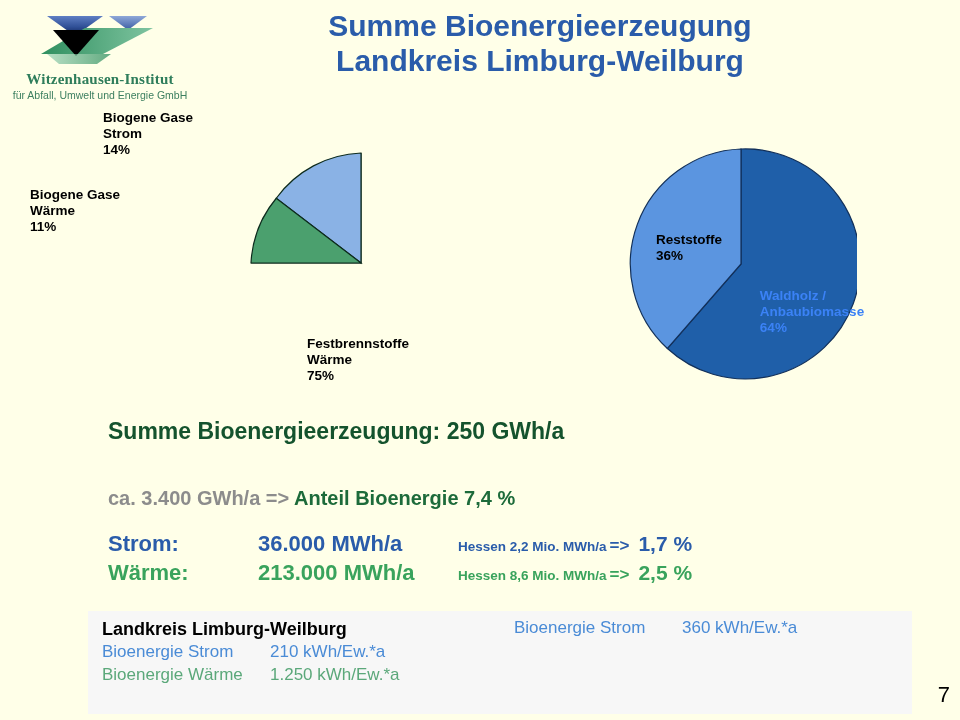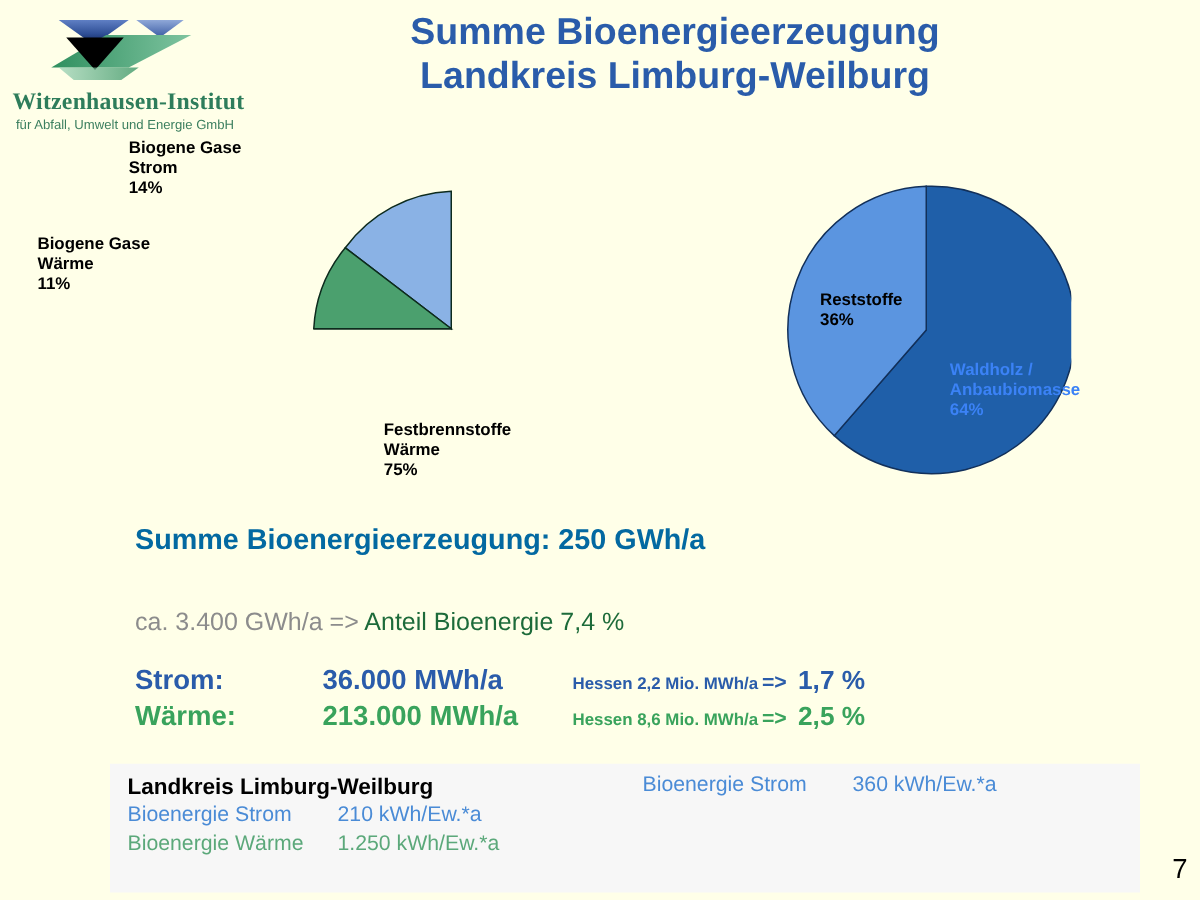--- a/index.html
+++ b/index.html
@@ -25,21 +25,21 @@
     position: absolute;
     left: 10px;
     top: 6px;
     width: 180px;
     text-align: center;
   }
   .logo-mark { width: 150px; height: 62px; display: block; margin: 0 auto; }
   .logo-name {
     font-family: "Liberation Serif", serif;
     font-weight: bold;
-    font-size: 19px;
+    font-size: 15px;
     color: #2e7d5b;
     letter-spacing: 0.2px;
     margin-top: 3px;
     white-space: nowrap;
   }
   .logo-sub {
     font-size: 10.5px;
     color: #3c7f5f;
     margin-top: 1px;
     white-space: nowrap;
@@ -82,38 +82,38 @@
   #lbl-rest { left: 689px; top: 232px; transform: translateX(-50%); }
   #lbl-wald { left: 812px; top: 288px; transform: translateX(-50%); }
 
   
   .summary-head {
     position: absolute;
     left: 108px;
     top: 418px;
     font-size: 23px;
     font-weight: bold;
-    color: #0369a1;
+    color: #14532d;
     white-space: nowrap;
   }
   .summary-sub {
     position: absolute;
     left: 108px;
     top: 462px;
     font-size: 16px;
     font-weight: bold;
     color: #8c8c8c;
     white-space: nowrap;
   }
   .summary-line3 {
     position: absolute;
     left: 108px;
     top: 487px;
     font-size: 20px;
-    font-weight: normal;
+    font-weight: bold;
     white-space: nowrap;
   }
   .summary-line3 .gray { color: #8c8c8c; }
   .summary-line3 .green { color: #1d6b3a; }
 
   
   .metric-row {
     position: absolute;
     left: 108px;
     height: 30px;

